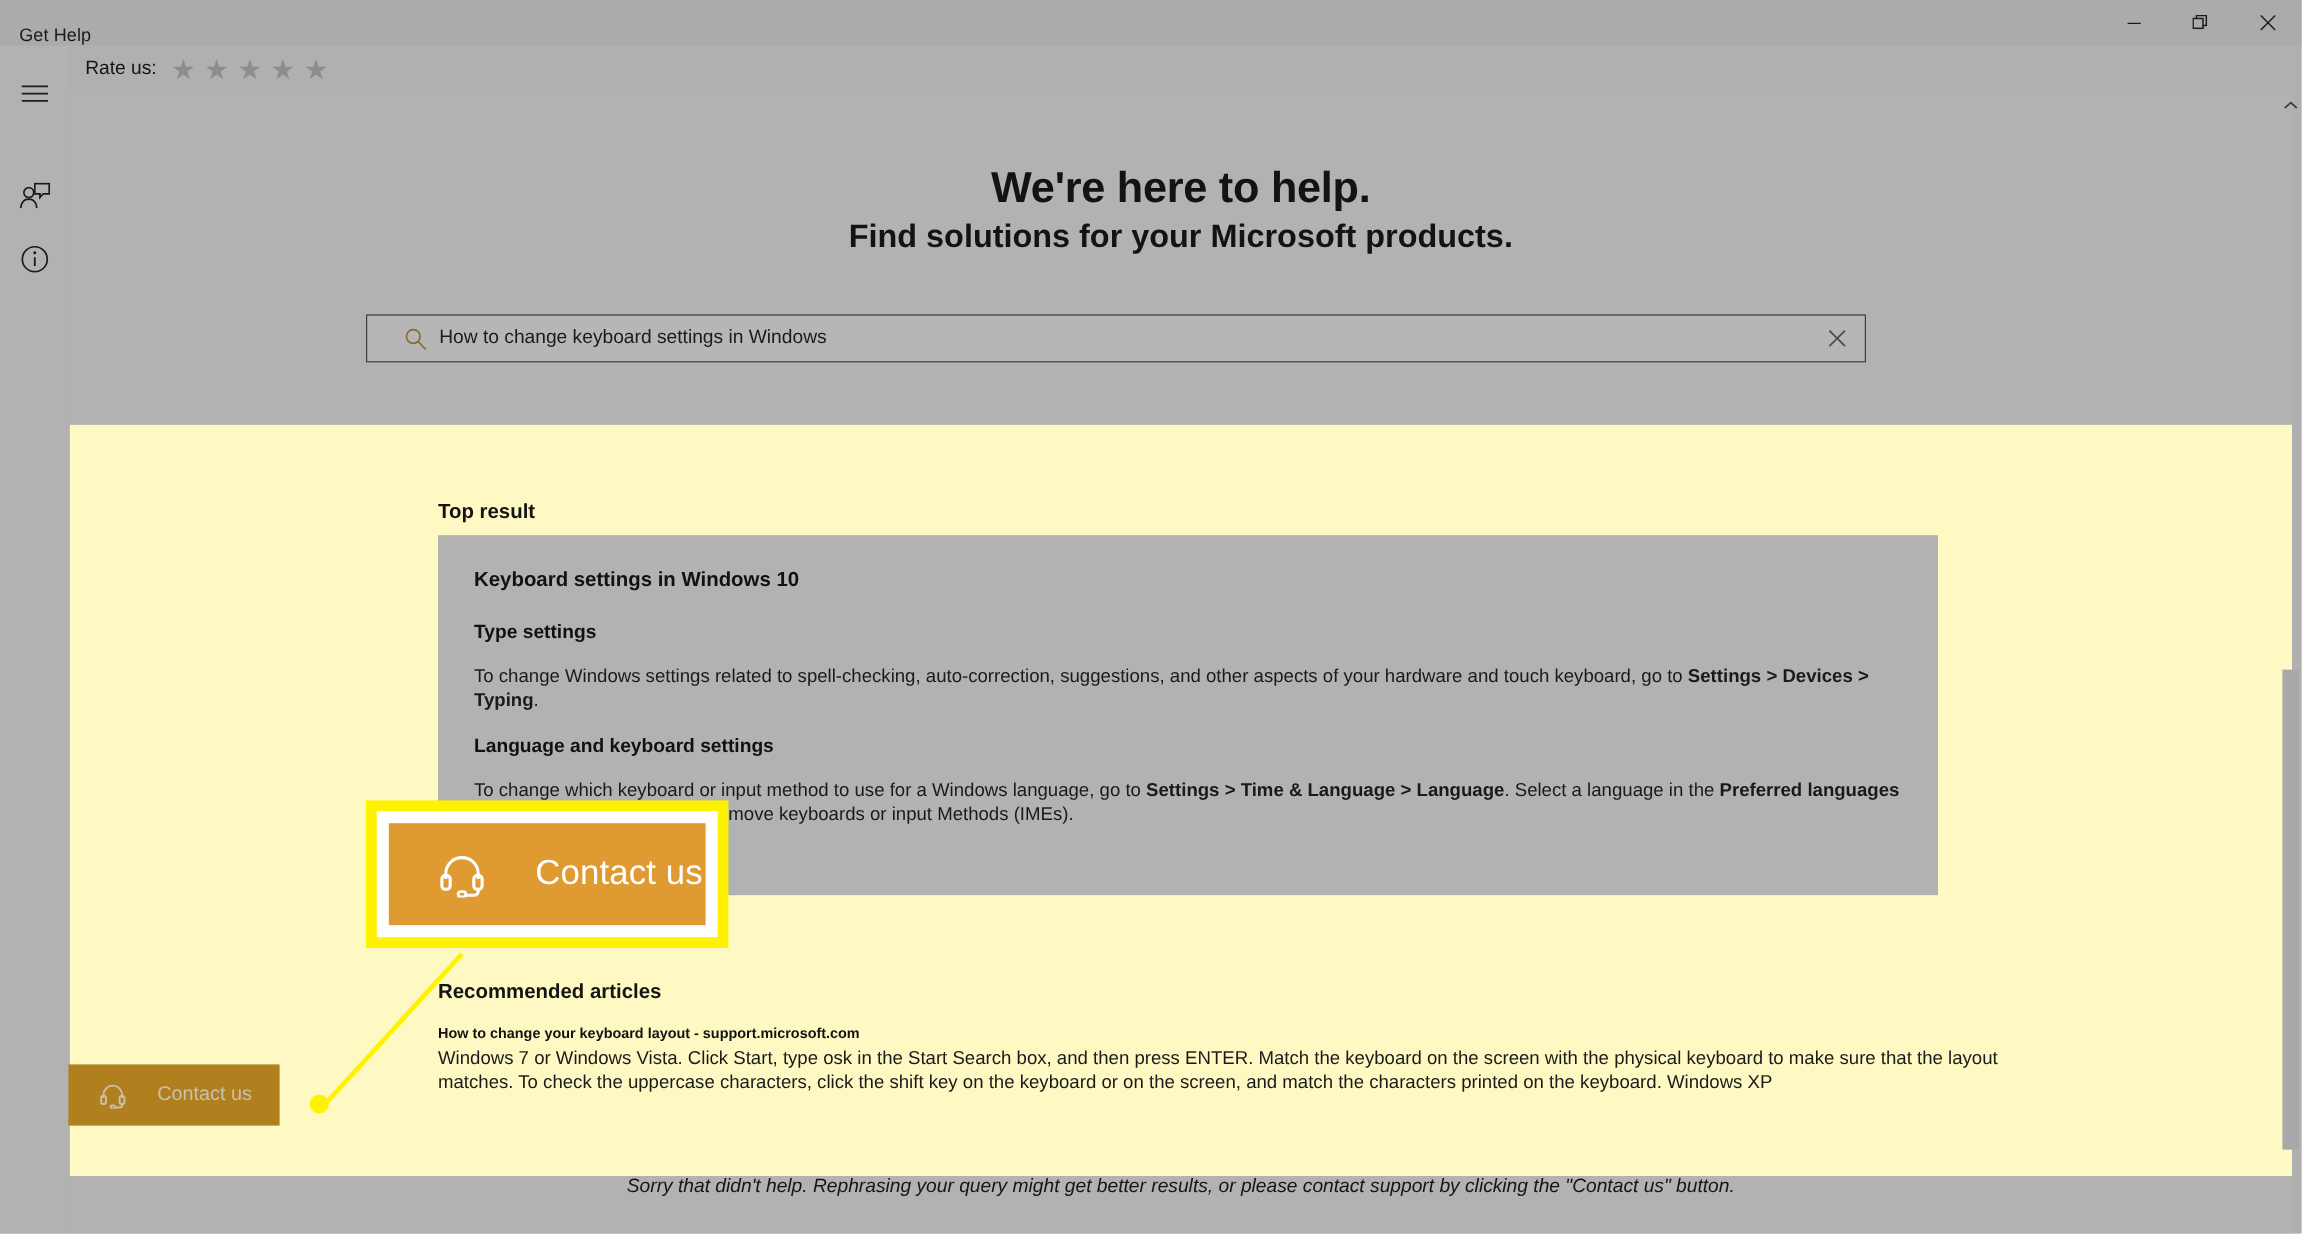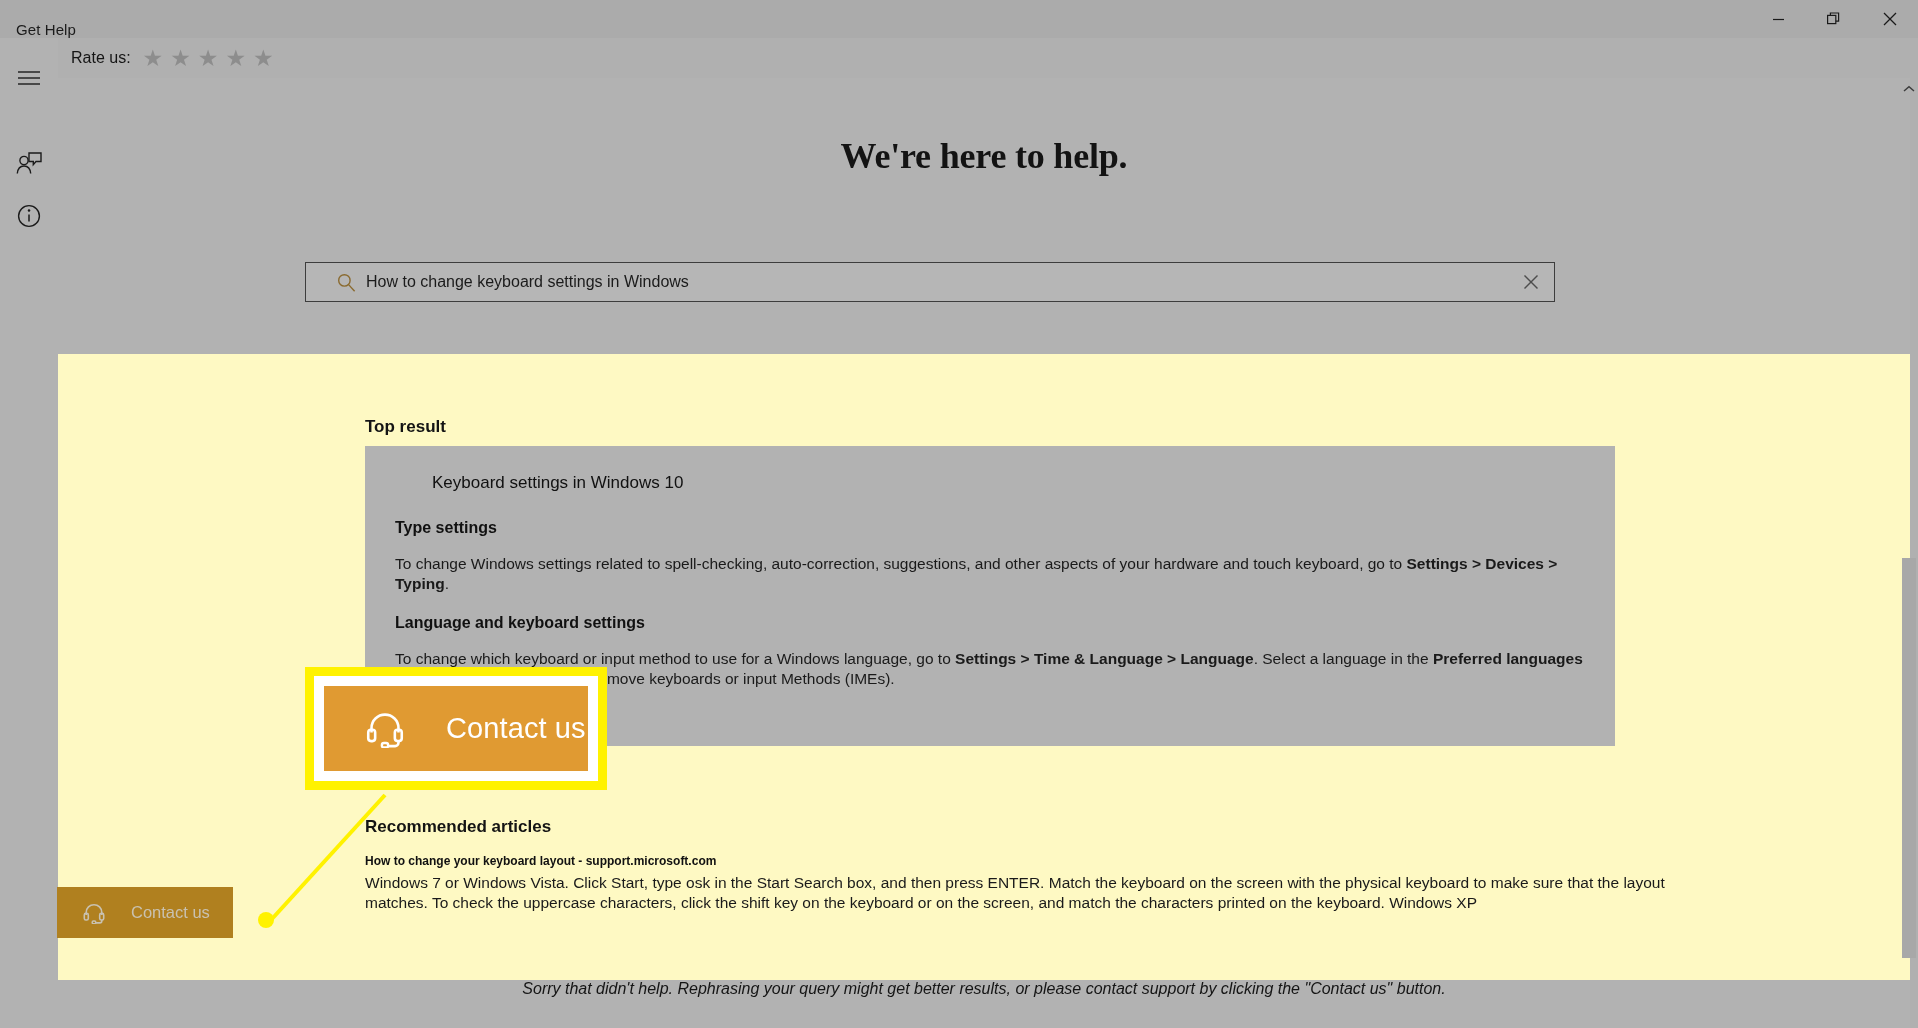--- a/index.html
+++ b/index.html
@@ -93,21 +93,20 @@
   }
 
   
   .hero {
     position: absolute;
     top: 78px; left: 58px;
     width: 1852px;
     height: 276px;
     background: #b2b2b2;
     z-index: 1;
-    font-family: Liberation Serif, serif;
   }
   .hero-title {
     position: absolute;
     top: 57px;
     width: 100%;
     text-align: center;
     font-size: 36px;
     font-weight: 600;
     color: #131313;
     letter-spacing: -0.2px;
@@ -188,24 +187,23 @@
     position: absolute;
     top: 92px;
     left: 307px;
     width: 1250px;
     height: 300px;
     background: #b2b2b2;
     padding: 27px 30px 0 30px;
   }
   .card h3 {
     font-size: 17px;
-    font-weight: 400;
+    font-weight: 700;
     color: #111;
     margin-bottom: 26px;
-    margin-left: 37px;
   }
   .card h4 {
     font-size: 16px;
     font-weight: 700;
     color: #111;
     margin-bottom: 17px;
   }
   .card p {
     font-size: 15.5px;
     line-height: 1.27;
@@ -402,20 +400,21 @@
     <span class="star">★</span>
     <span class="star">★</span>
     <span class="star">★</span>
     <span class="star">★</span>
     <span class="star">★</span>
   </div>
 </div>
 
 <div class="hero">
   <div class="hero-title">We're here to help.</div>
+  <div class="hero-sub">Find solutions for your Microsoft products.</div>
 </div>
 
 <div class="searchwrap">
   <span class="search-icon">
     <svg width="19" height="19" viewBox="0 0 19 19">
       <circle cx="7.4" cy="7.4" r="5.7" fill="none" stroke="#8a6a2f" stroke-width="1.4"></circle>
       <line x1="11.6" y1="11.6" x2="17.6" y2="18.2" stroke="#8a6a2f" stroke-width="1.4"></line>
     </svg>
   </span>
   <input class="search-input" type="text" value="How to change keyboard settings in Windows" style="">

